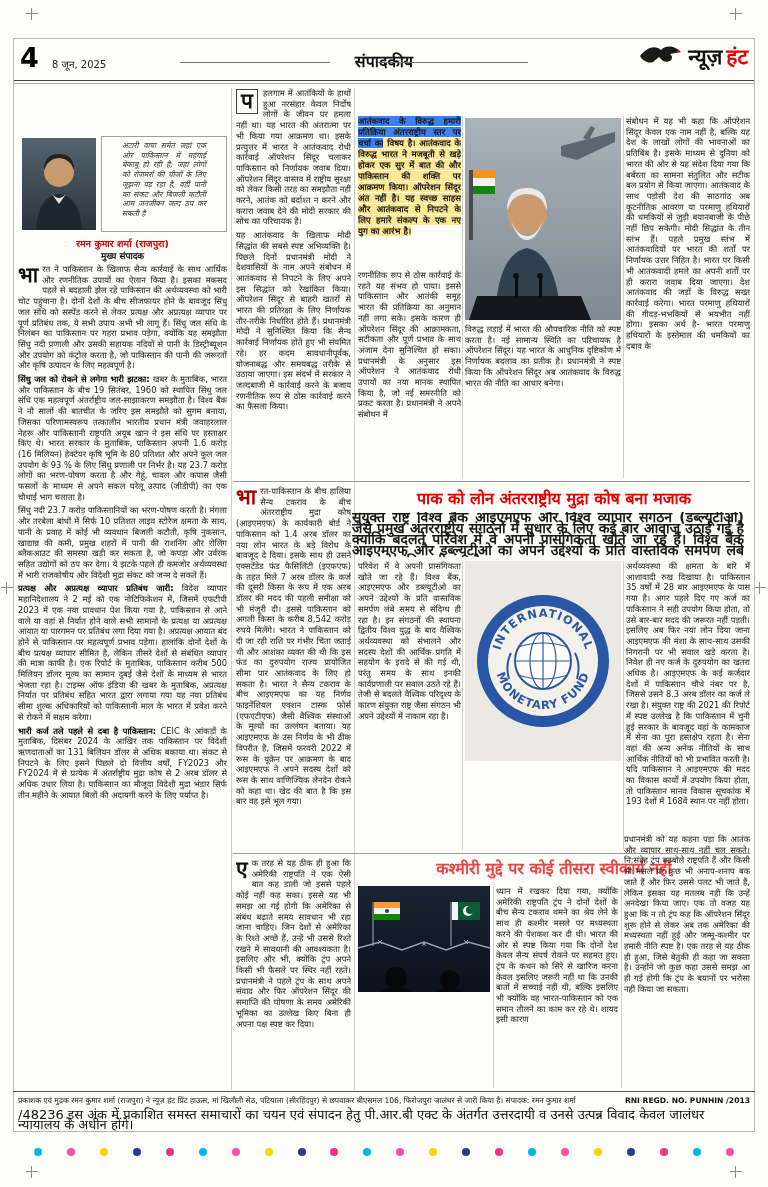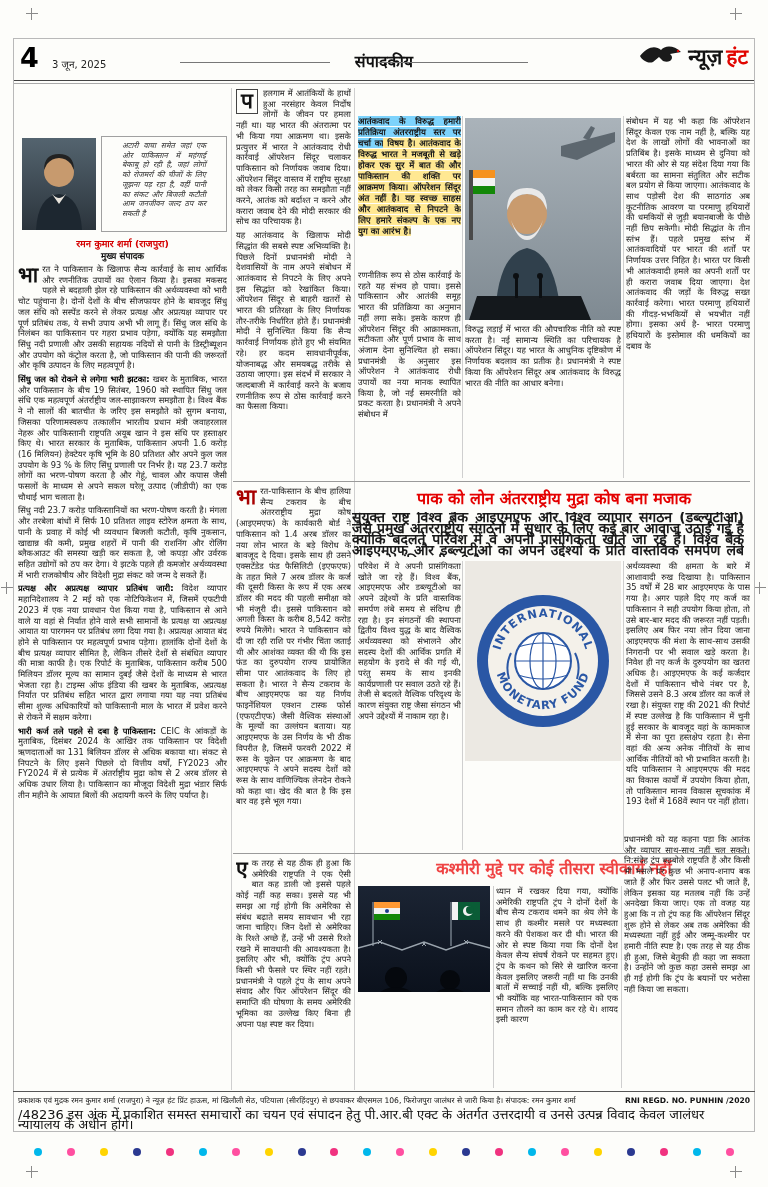--- a/index.html
+++ b/index.html
@@ -38,21 +38,21 @@
   #l-note { left:101px; top:136px; width:126px; height:96px; border:1px solid #a0a0a0; padding:4px 20px;
             font-size:7.5px; line-height:9.7px; font-style:italic; text-align:justify; color:#333; overflow:hidden; }
   #l-author { left:18px; top:237px; width:209px; text-align:center; font-size:9.5px; font-weight:bold; color:#d40000; }
   #l-author-title { left:18px; top:250px; width:209px; text-align:center; font-size:8.8px; font-weight:bold; color:#111; }
   #l-body { left:18px; top:264px; width:209px; height:826px; }
   
   #m-col { left:236px; top:88px; width:115px; height:392px; }
   
   #modi-head { left:358px; top:86px; width:392px; text-align:center; font-size:19px; font-weight:bold; color:#000; }
   #modi-lede { left:358px; top:116px; width:103px; height:150px; font-size:8.5px; line-height:11px; font-weight:bold; text-align:justify; overflow:hidden; }
-  .hl-org { background:#7dd3fc; }
+  .hl-org { background:#3b82f6; }
   .hl-yel { background:#ffe892; }
   #modi-col1 { left:358px; top:270px; width:103px; height:208px; }
   #modi-photo { left:465px; top:118px; width:156px; height:202px; }
   #modi-col2 { left:465px; top:324px; width:156px; height:154px; }
   #modi-col3 { left:626px; top:116px; width:124px; height:362px; }
   
   #imf-side { left:236px; top:486px; width:115px; height:364px; }
   #imf-head { left:358px; top:487px; width:392px; text-align:center; font-size:16px; font-weight:bold; color:#e40000; }
   #imf-lede { left:352px; top:512px; width:392px; height:45px; font-size:14px; line-height:11px; font-weight:bold; text-align:justify; overflow:hidden; }
   #imf-col1 { left:358px; top:561px; width:103px; height:289px; }
@@ -83,21 +83,21 @@
   <div class="crop" style="left:26px;top:8px"></div>
   <div class="crop" style="left:730px;top:8px"></div>
   <div class="crop" style="left:1px;top:582px"></div>
   <div class="crop" style="left:754px;top:582px"></div>
   <div class="crop" style="left:26px;top:1166px"></div>
   <div class="crop" style="left:730px;top:1166px"></div>
 
   <div id="frame"></div>
 
   <div class="abs" id="pagenum">4</div>
-  <div class="abs" id="pagedate">3 जून, 2025</div>
+  <div class="abs" id="pagedate">8 जून, 2025</div>
   <div class="abs" id="section-title">संपादकीय</div>
   <div class="title-rule" style="left:180px"></div>
   <div class="title-rule" style="right:240px"></div>
   <div class="abs" id="masthead">
     <svg width="46" height="26" viewBox="0 0 46 26">
       <path d="M2 13 C9 4, 17 2, 23 7 C27 2, 36 2, 43 9 L32 11 C37 15, 32 21, 25 18 L21 14 L15 19 C10 21, 4 17, 2 13 Z" fill="#1a1a1a"></path>
       <circle cx="40" cy="8" r="1.2" fill="#e10600"></circle>
     </svg>
     <span class="mh1">न्यूज़</span>
     <span class="mh2">हंट</span>
@@ -242,21 +242,21 @@
       <path d="M22 106 Q38 96 54 106 Z" fill="#05080d"></path>
       <circle cx="92" cy="94" r="10" fill="#05080d"></circle>
       <path d="M78 106 Q92 98 106 106 Z" fill="#05080d"></path>
     </svg>
   </div>
   <div class="abs body-txt" id="k-col1">ध्यान में रखकर दिया गया, क्योंकि अमेरिकी राष्ट्रपति ट्रंप ने दोनों देशों के बीच सैन्य टकराव थमने का श्रेय लेने के साथ ही कश्मीर मसले पर मध्यस्थता करने की पेशकश कर दी थी। भारत की ओर से स्पष्ट किया गया कि दोनों देश केवल सैन्य संघर्ष रोकने पर सहमत हुए। ट्रंप के कथन को सिरे से खारिज करना केवल इसलिए जरूरी नहीं था कि उनकी बातों में सच्चाई नहीं थी, बल्कि इसलिए भी क्योंकि वह भारत-पाकिस्तान को एक समान तौलने का काम कर रहे थे। शायद इसी कारण</div>
   <div class="abs body-txt" id="k-col2">प्रधानमंत्री को यह कहना पड़ा कि आतंक और व्यापार साथ-साथ नहीं चल सकते। नि:संदेह ट्रंप बड़बोले राष्ट्रपति हैं और किसी भी मसले पर कुछ भी अनाप-शनाप बक जाते हैं और फिर उससे पलट भी जाते हैं, लेकिन इसका यह मतलब नहीं कि उन्हें अनदेखा किया जाए। एक तो वजह यह हुआ कि न तो ट्रंप कह कि ऑपरेशन सिंदूर शुरू होने से लेकर अब तक अमेरिका की मध्यस्थता नहीं हुई और जम्मू-कश्मीर पर हमारी नीति स्पष्ट है। एक तरह से यह ठीक ही हुआ, जिसे बेतुकी ही कहा जा सकता है। उन्होंने जो कुछ कहा उससे समझ आ ही गई होगी कि ट्रंप के बयानों पर भरोसा नहीं किया जा सकता।</div>
 
   <div class="abs" id="footer1">
     <span>प्रकाशक एवं मुद्रक रमन कुमार शर्मा (राजपुरा) ने न्यूज़ हंट प्रिंट हाऊस, मां खिलौली सेठ, पटियाला (सीरहिंदपुर) से छपवाकर बीएसमल 106, फिरोजपुरा जालंधर से जारी किया है। संपादक: रमन कुमार शर्मा</span>
-    <span class="rni">RNI REGD. NO. PUNHIN /2020</span>
+    <span class="rni">RNI REGD. NO. PUNHIN /2013</span>
   </div>
   <div class="abs" id="footer2">/48236 इस अंक में प्रकाशित समस्त समाचारों का चयन एवं संपादन हेतु पी.आर.बी एक्ट के अंतर्गत उत्तरदायी व उनसे उत्पन्न विवाद केवल जालंधर न्यायालय के अधीन होंगे।</div>
 
   <div class="abs" id="dots">
       <span class="dot" style="background: rgb(0, 183, 235);"></span>
       <span class="dot" style="background: rgb(255, 79, 160);"></span>
       <span class="dot" style="background: rgb(255, 212, 0);"></span>
       <span class="dot" style="background: rgb(43, 57, 144);"></span>
       <span class="dot" style="background: rgb(240, 50, 127);"></span>
       <span class="dot" style="background: rgb(0, 183, 235);"></span>

